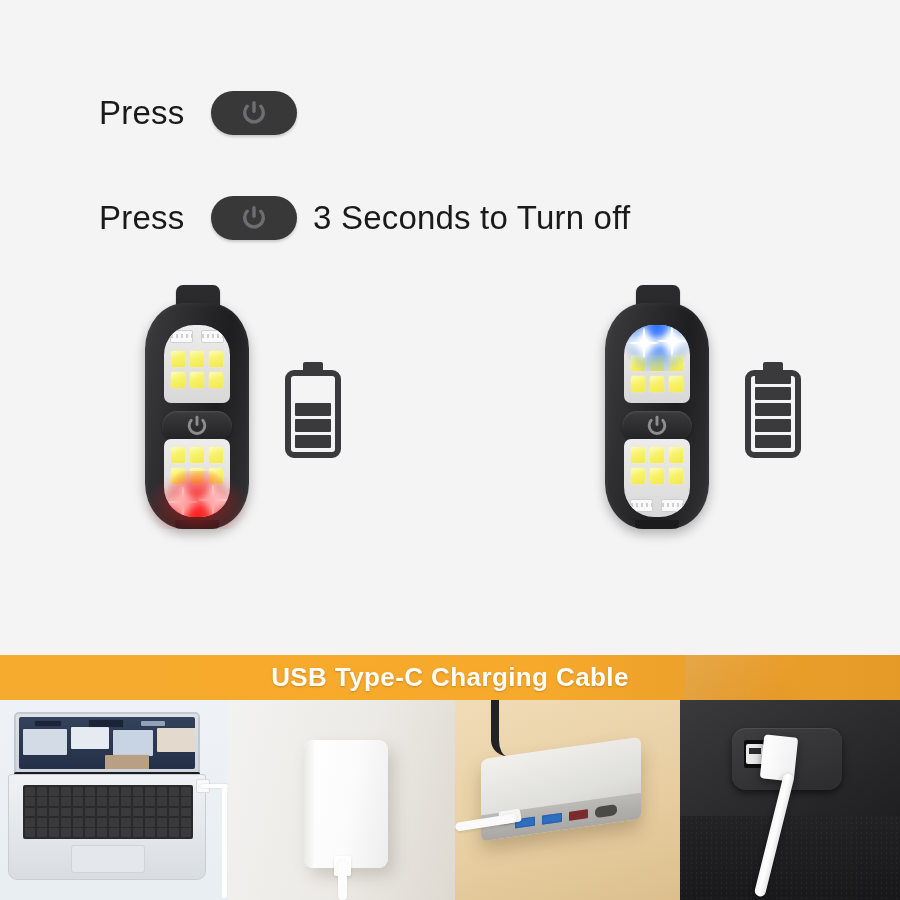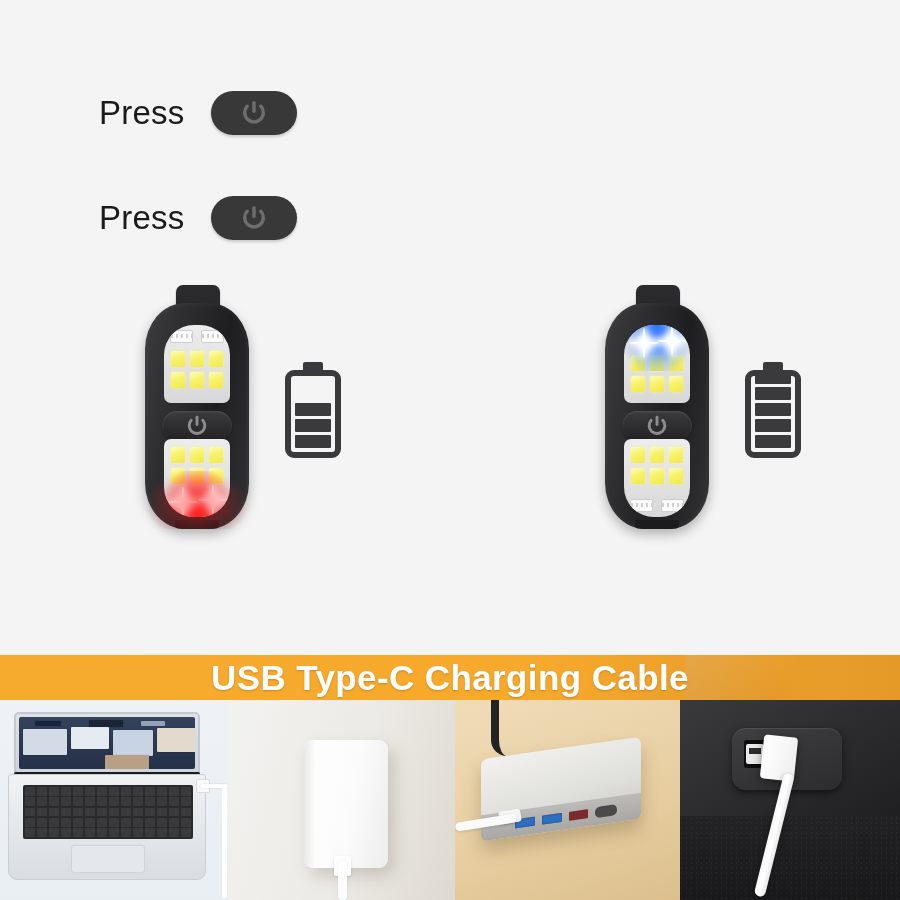--- a/index.html
+++ b/index.html
@@ -118,21 +118,21 @@
   
   .banner{
     position:absolute;left:0;top:655px;width:900px;height:45px;
     background:linear-gradient(90deg,#f7ab2e 0%,#f6a92b 60%,#eda02a 78%,#e59a28 100%);
     display:flex;align-items:center;justify-content:center;
   }
   .banner::after{content:"";position:absolute;right:0;top:0;width:215px;height:100%;
     background:linear-gradient(115deg,rgba(255,255,255,.16) 0%,rgba(255,255,255,0) 48%),
                linear-gradient(60deg,rgba(160,95,10,.2) 0%,rgba(255,255,255,0) 55%);}
   .banner-text{
-    position:relative;z-index:2;color:#fff;font-size:35px;font-weight:bold;
+    position:relative;z-index:2;color:#fff;font-size:26px;font-weight:bold;
     letter-spacing:.4px;font-family:"Liberation Sans", sans-serif;
     text-shadow:0 1px 2px rgba(120,70,0,.35);
   }
 
   
   .photos{position:absolute;left:0;top:700px;width:900px;height:200px;display:flex;}
   .photo{position:relative;height:200px;overflow:hidden;flex:0 0 auto;}
   .p1{width:228px;background:linear-gradient(#eef2f6,#e9eef3);}
   .p2{width:227px;background:linear-gradient(105deg,#f2f2f0,#eceae6 55%,#ded9d0);}
   .p3{width:225px;background:linear-gradient(160deg,#f0dcb8,#e8cfa2 55%,#dcbf8d);}
@@ -230,20 +230,21 @@
     <div class="inst-row">
       <span class="inst-text lead">Press</span>
       <span class="gap-a"></span>
       <span class="pill">
         <svg class="psym" width="26" height="28" viewBox="0 0 26 28" aria-hidden="true">
           <path d="M6.2 7.2a9.3 9.3 0 1 0 13.6 0" fill="none" stroke="#6e6e70" stroke-width="3.4" stroke-linecap="round"></path>
           <rect x="11.3" y="2" width="3.4" height="12" rx="1.7" fill="#6e6e70"></rect>
         </svg>
       </span>
       <span class="gap-b2"></span>
+      <span class="inst-text">3 Seconds to Turn off</span>
     </div>
   </div>
 
   <div class="devices">
 
     <div class="dev-group left">
       <div class="lamp">
         <div class="clip"></div>
         <div class="body">
 

